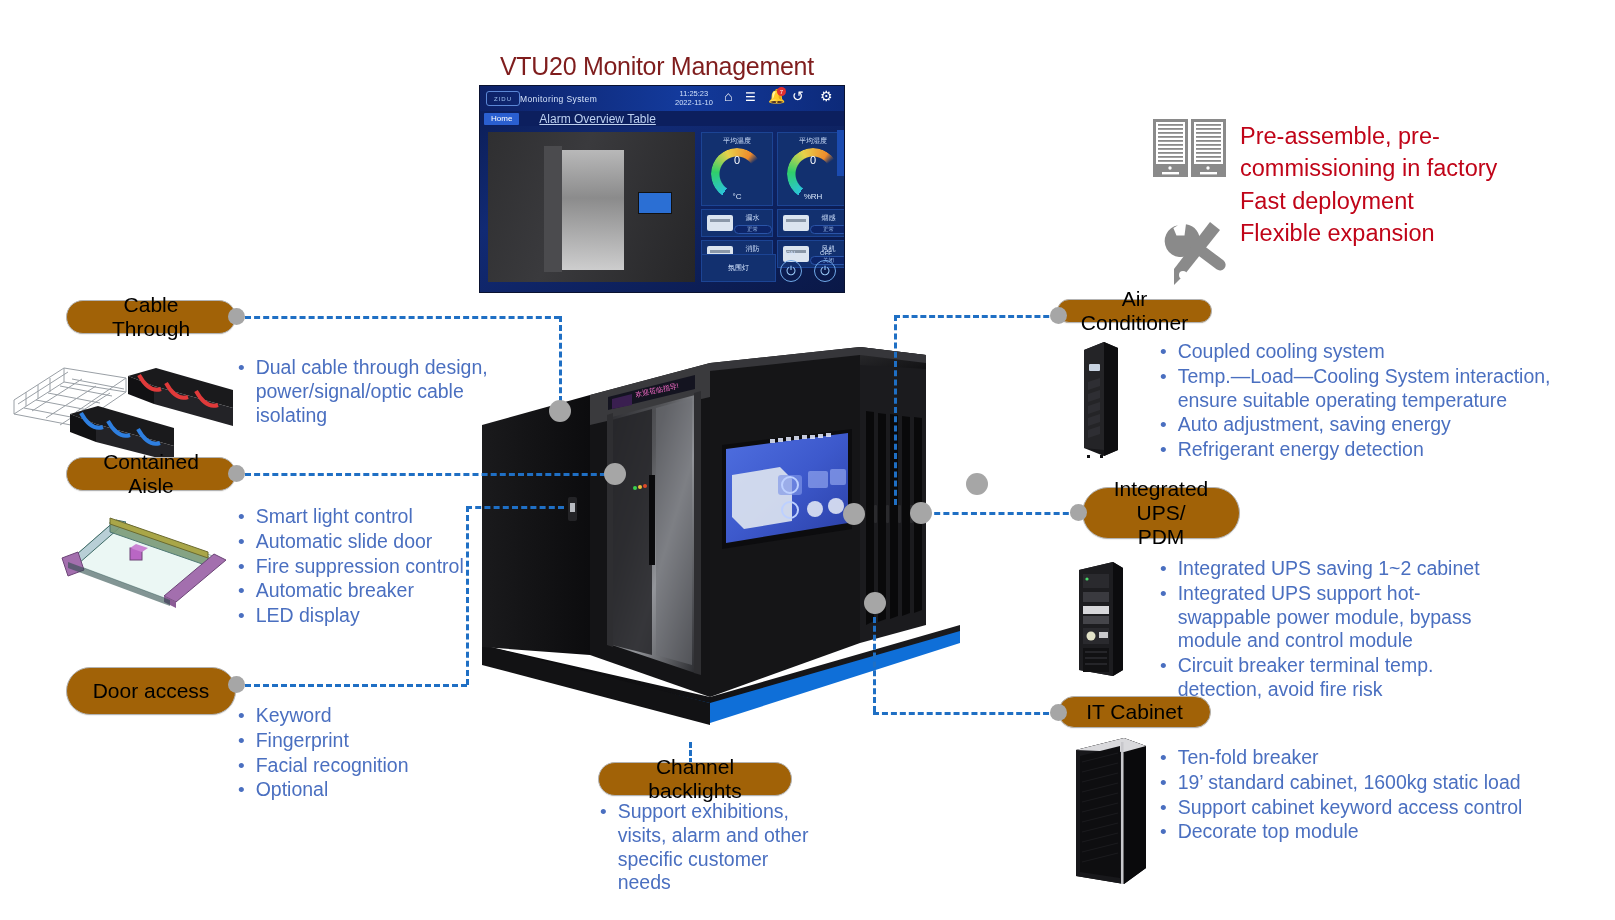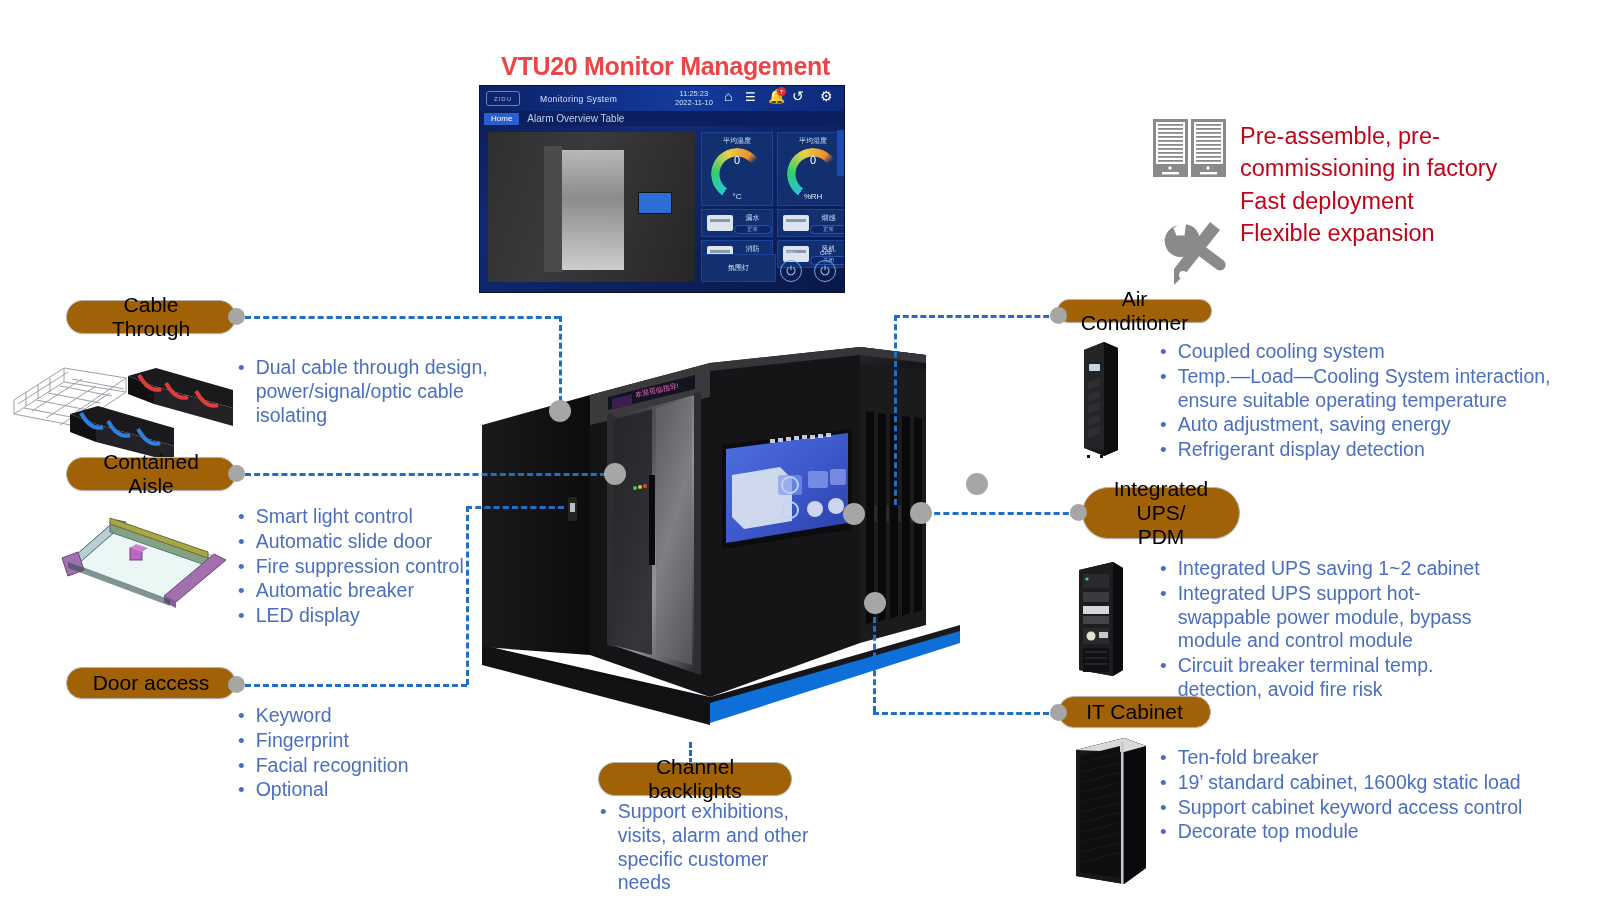--- a/index.html
+++ b/index.html
@@ -42,47 +42,47 @@
   .bullets .bl { color:#4a6fc0; flex: 0 0 auto; line-height: 1.22; font-size:19px; }
   .bullets .tx { flex: 1 1 auto; }
 
   
   .dash-h { position: absolute; height: 0; border-top: 3px dashed #1f6fc4; z-index: 20; }
   .dash-v { position: absolute; width: 0; border-left: 3px dashed #1f6fc4; z-index: 20; }
 
   
   #title {
     position: absolute; left: 500px; top: 52px; width: 330px;
-    font-size: 25px; font-weight: bold; color: #ef4444; text-align: right;
+    font-size: 25px; font-weight: normal; color: #7f1d1d; text-align: left;
     letter-spacing: -0.3px;
   }
 
   
   #monitor {
     position: absolute; left: 479px; top: 85px; width: 366px; height: 208px;
     background: linear-gradient(150deg,#0b1c52 0%, #112a74 35%, #0a1847 100%);
     border: 1px solid #0a1230; overflow: hidden; z-index: 25;
   }
   #mon-top { position:absolute; left:0; top:0; width:100%; height:25px;
     background: linear-gradient(90deg,#0d2166,#133a9c 55%,#0d2a7a);
     display:flex; align-items:center; }
   .mon-logo { margin-left:6px; width:34px; height:15px; border:1px solid #5b87d6;
     border-radius:3px; color:#9dc0f0; font-size:6px; display:flex; align-items:center;
     justify-content:center; letter-spacing:1px; }
-  .mon-title { color:#d6e4fb; font-size:8.5px; margin-left:20px; letter-spacing:.4px; }
+  .mon-title { color:#d6e4fb; font-size:8.5px; margin-left:0; letter-spacing:.4px; }
   .mon-time { color:#cfe0fb; font-size:7.5px; line-height:1.15; text-align:center;
     position:absolute; left:195px; top:4px; }
   .mon-ic { position:absolute; top:3px; color:#ffffff; font-size:14px; line-height:1; }
   .mon-badge { position:absolute; width:9px;height:9px;border-radius:50%;
     background:#e03030; color:#fff; font-size:6px; display:flex; align-items:center;
     justify-content:center; top:1px; left:272px; }
   #mon-bread { position:absolute; left:0; top:25px; width:100%; height:15px;
     background:#0c1f5e; display:flex; align-items:center; }
   .bc-home { background:#2a5fd0; color:#fff; font-size:8px; padding:1.5px 7px; margin-left:4px; border-radius:1px; }
-  .bc-txt { color:#bcd0f0; font-size:10px; margin-left:8px; }
+  .bc-txt { color:#bcd0f0; font-size:12px; margin-left:20px;text-decoration:underline; }
   #mon-photo { position:absolute; left:8px; top:46px; width:207px; height:150px;
     background: linear-gradient(110deg,#2f2f31 0%,#3a3a3d 40%,#262628 100%); }
   #mon-photo .corr { position:absolute; left:72px; top:18px; width:64px; height:120px;
     background: linear-gradient(180deg,#cfcfcf,#9a9a9a 40%,#e8e8e8); opacity:.85; }
   #mon-photo .door { position:absolute; left:56px; top:14px; width:18px; height:126px;
     background:#4b4b4e; }
   #mon-photo .scr { position:absolute; left:150px; top:60px; width:34px; height:22px;
     background:#2b6fd4; border:1px solid #111; }
   .gauge-card { position:absolute; background:#12306f; border:1px solid #1c4494; }
   .gc-title { color:#cfe0fb; font-size:7px; text-align:center; margin-top:3px; }
@@ -460,21 +460,21 @@
     <div class="li">
         <span class="bl">•</span>
         <span class="tx">Automatic breaker</span>
       </div>
     <div class="li">
         <span class="bl">•</span>
         <span class="tx">LED display</span>
       </div>
   </div>
 
-  <div class="pill" style="left:66px;top:667px;width:170px;height:32px">Door access</div>
+  <div class="pill" style="left:66px;top:667px;width:170px;height:48px">Door access</div>
   <div class="dot" style="left:228px;top:676px"></div>
 
   <div class="bullets" style="left:238px;top:704px;width:250px">
     <div class="li">
         <span class="bl">•</span>
         <span class="tx">Keyword</span>
       </div>
     <div class="li">
         <span class="bl">•</span>
         <span class="tx">Fingerprint</span>
@@ -524,21 +524,21 @@
     <div class="li">
         <span class="bl">•</span>
         <span class="tx">Temp.—Load—Cooling System interaction, ensure suitable operating temperature</span>
       </div>
     <div class="li">
         <span class="bl">•</span>
         <span class="tx">Auto adjustment, saving energy</span>
       </div>
     <div class="li">
         <span class="bl">•</span>
-        <span class="tx">Refrigerant display detection</span>
+        <span class="tx">Refrigerant energy detection</span>
       </div>
   </div>
 
   <div class="dot" style="left:1070px;top:504px"></div>
   <div class="pill" style="left:1082px;top:487px;width:158px;height:52px;line-height:1.15">Integrated UPS/
 PDM</div>
 
   <svg class="prod" style="left:1073px;top:560px" width="56" height="118" viewBox="0 0 56 118">
     <polygon points="6,10 40,2 50,8 50,110 40,116 6,110" fill="#161618"></polygon>
     <polygon points="6,10 40,2 40,116 6,110" fill="#1d1d20"></polygon>

